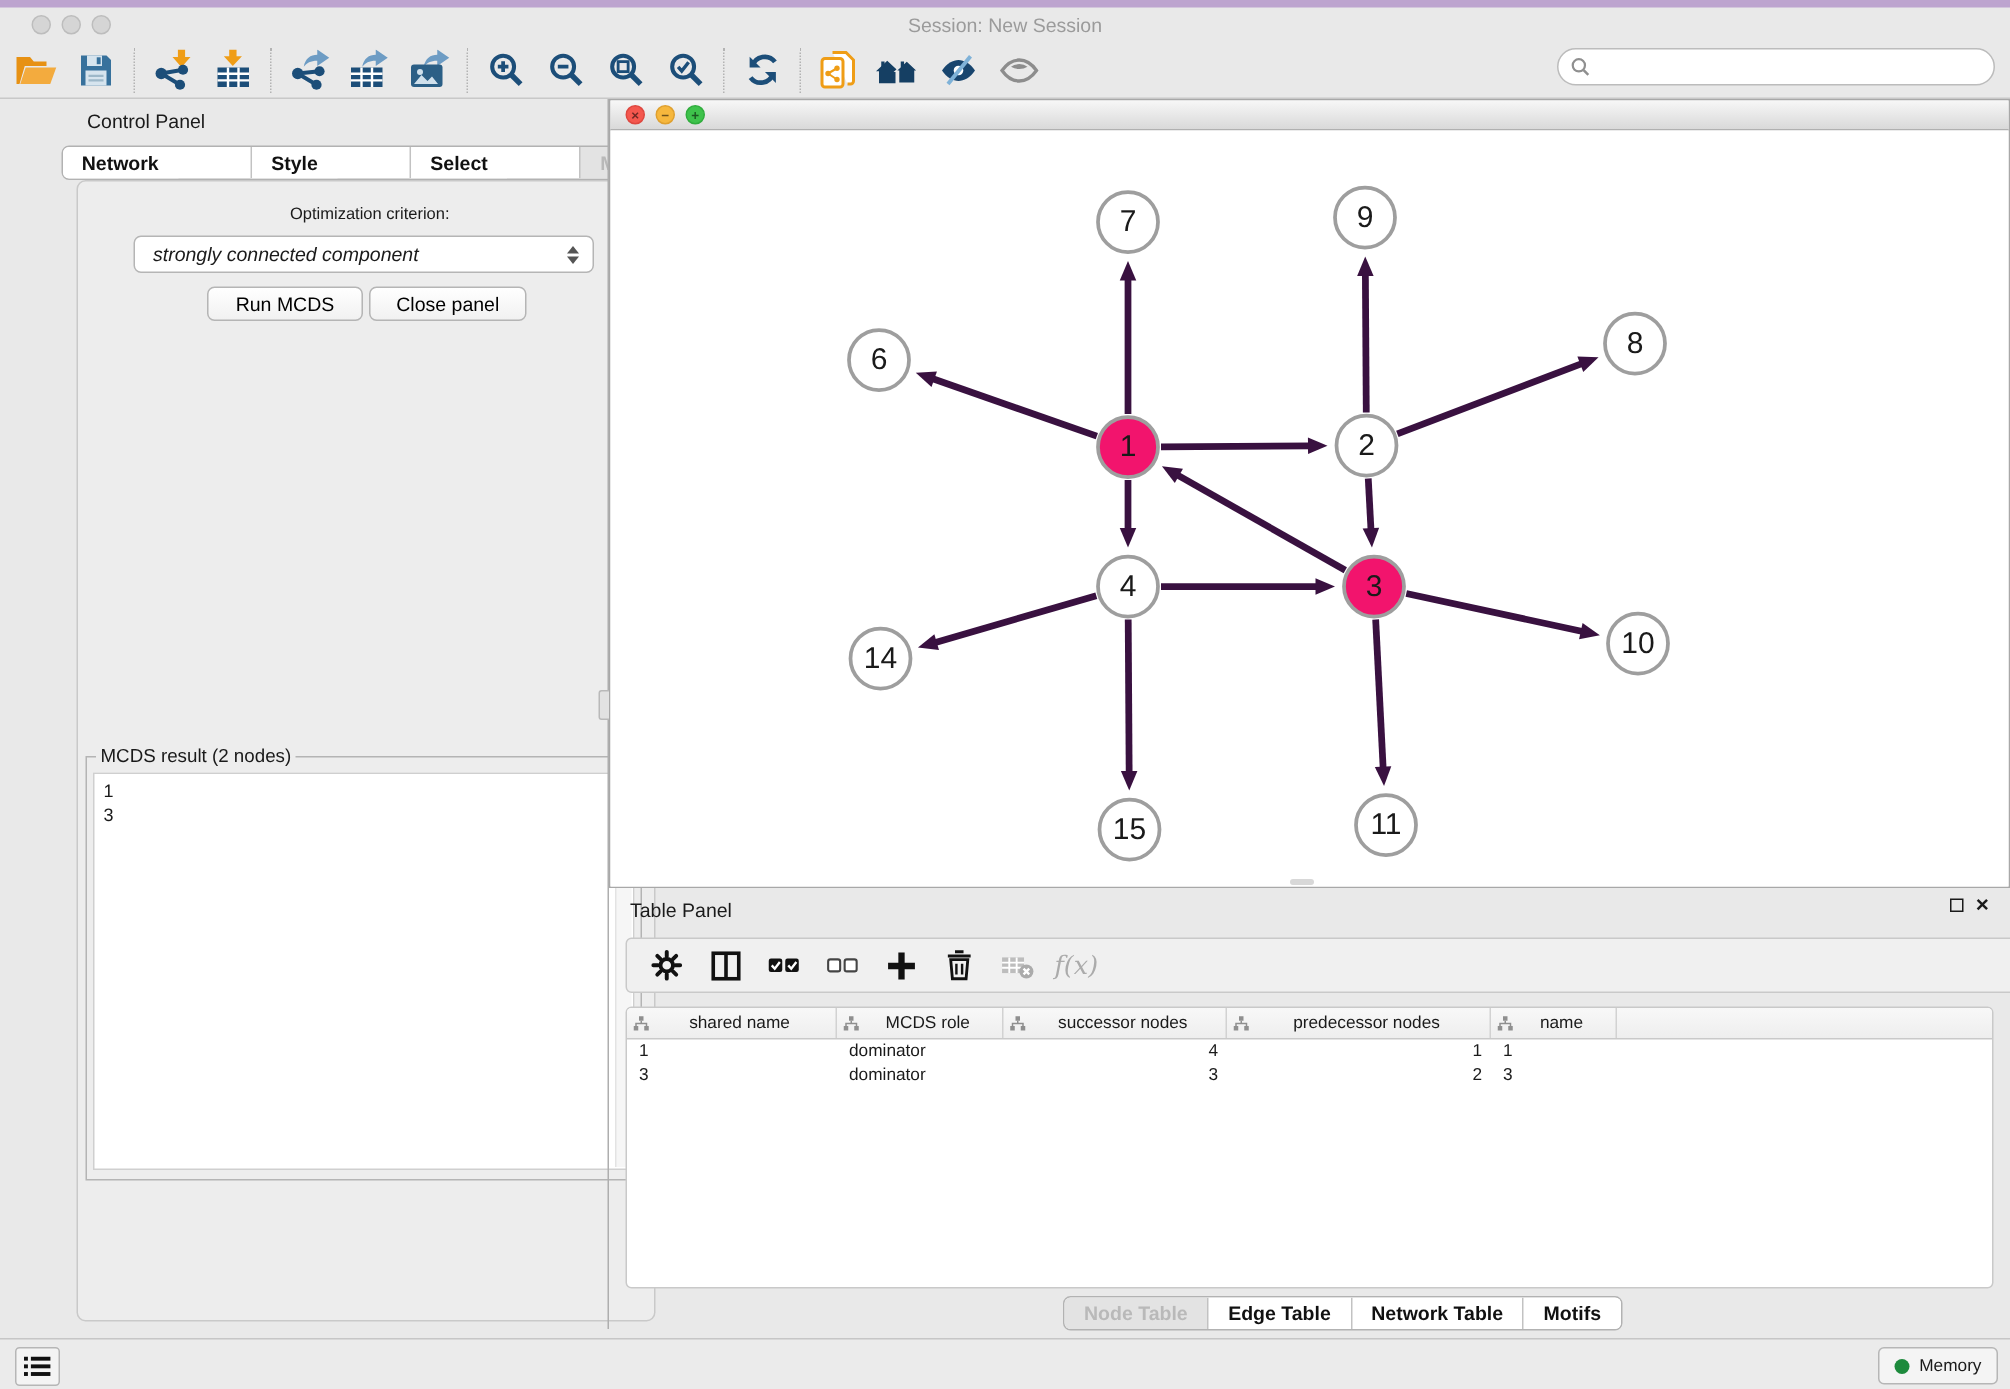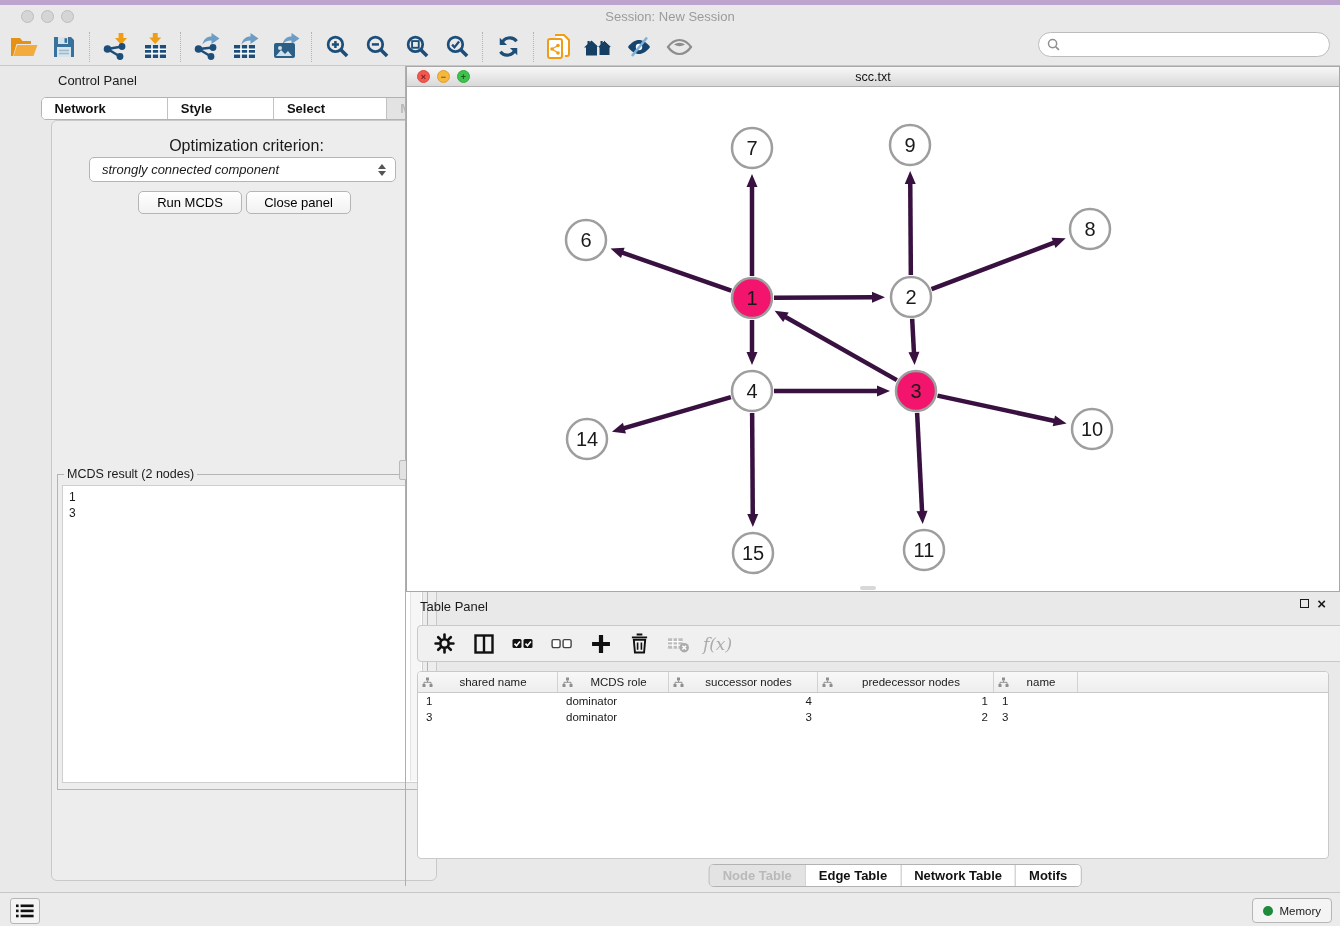--- a/index.html
+++ b/index.html
@@ -28,29 +28,29 @@
   .panel-icons { position:absolute; top:6px; display:flex; gap:8px; align-items:center; }
   .cp-icons { right:14px; }
   .sq-ico { width:9px; height:9px; border:1.6px solid #1a1a1a; display:inline-block; }
   .x-ico { font-size:15px; font-weight:bold; line-height:11px; color:#1a1a1a; }
   .tab-group { position:absolute; display:inline-flex; border:1px solid #b2b2b2; border-radius:5px; overflow:hidden; background:#fff; }
   .cp-tabs { top:31px; left:50%; transform:translateX(-50%);gap:48px; }
   .tab { padding:0 13px; height:21px; line-height:21px; font-size:13px; font-weight:600; color:#111; background:#fff; border-left:1px solid #c2c2c2; cursor:default; white-space:nowrap; }
   .tab:first-child { border-left:none; }
   .tab.active { background:#e3e3e3; color:#b9b9b9; }
   .cp-inset { position:absolute; left:7px; top:54px; width:386px; height:761px; background:#ededed; border:1px solid #c9c9c9; border-radius:6px; }
-  .opt-label { position:absolute; top:71px; left:0; width:100%; text-align:center; font-size:16px; }
+  .opt-label { position:absolute; top:71px; left:0; width:100%; text-align:center; font-size:11px; }
   .dropdown { position:absolute; left:45px; top:91px; width:307px; height:25px; background:#fff; border:1px solid #b5b5b5; border-radius:5px; display:flex; align-items:center; padding-left:12px; font-size:13px;font-style:italic; }
   .stepper { position:absolute; right:7px; top:3px; width:12px; height:18px; display:flex; flex-direction:column; align-items:center; justify-content:center; gap:2px; }
   .tri-up { width:0; height:0; border-left:4px solid transparent; border-right:4px solid transparent; border-bottom:5px solid #555; }
   .tri-dn { width:0; height:0; border-left:4px solid transparent; border-right:4px solid transparent; border-top:5px solid #555; }
   .cp-btn { position:absolute; top:125px; height:23px; background:linear-gradient(#ffffff,#f1f1f1); border:1px solid #b5b5b5; border-radius:5px; font-size:13px; font-family:"Liberation Sans",sans-serif; text-align:center; }
   .run-btn { left:94px; width:104px; }
   .closep-btn { left:202px; width:105px; }
-  .mcds-fieldset { position:absolute; left:13px; top:408px; width:371px; height:316px; border:1px solid #b4b4b4; }
+  .mcds-fieldset { position:absolute; left:13px; top:438px; width:371px; height:283px; border:1px solid #b4b4b4; }
   .mcds-legend { position:absolute; top:-8px; left:6px; background:#ededed; padding:0 3px; font-size:12.5px; }
   .mcds-white { position:absolute; left:4px; right:4px; top:10px; bottom:6px; background:#fff; border:1px solid #cfcfcf; }
   .mcds-text { font-family:"Liberation Sans",sans-serif; font-size:12px; line-height:16px; padding:3px 6px; white-space:pre; }
   .mcds-scroll { position:absolute; right:1px; top:1px; bottom:1px; width:11px; background:#f6f6f6; border-left:1px solid #e3e3e3; }
   .v-divider { position:absolute; left:405px; top:66px; width:1px; height:820px; background:#aeaeae; }
   .v-handle { position:absolute; left:399px; top:460px; width:9px; height:20px; background:#e2e2e2; border:1px solid #b9b9b9; border-radius:2px; }
   
   .network-window { position:absolute; left:406px; top:66px; width:934px; height:526px; border:1px solid #a8a8a8; background:#fff; }
   .nw-titlebar { position:absolute; left:0; top:0; right:0; height:20px; background:linear-gradient(#f7f7f7,#d9d9d9); border-bottom:1px solid #b0b0b0; }
   .mini-light { position:absolute; top:3px; width:13px; height:13px; border-radius:50%; font-size:9px; line-height:13px; text-align:center; color:rgba(0,0,0,0.55); font-weight:bold; }
@@ -274,21 +274,20 @@
   </div>
 </div>
 <div class="v-divider"></div>
 <div class="v-handle"></div>
 
 <div class="network-window">
   <div class="nw-titlebar">
     <span class="mini-light ml-red">×</span>
     <span class="mini-light ml-yel">−</span>
     <span class="mini-light ml-grn">+</span>
-    <span class="nw-title">scc.txt</span>
   </div>
   <div class="nw-canvas">
     <svg id="graph-svg" width="932" height="504" viewBox="0 0 932 504">
         <g>
           <line x1="345" y1="189" x2="345" y2="98" stroke="#391140" stroke-width="4.5"></line>
           <polygon points="345,87 350.5,100 339.5,100" fill="#391140"></polygon>
         </g>
         <g>
           <line x1="324.23121807335133" y1="203.7434376400866" x2="213.92931505845456" y2="165.2042185143998" stroke="#391140" stroke-width="4.5"></line>
           <polygon points="203.54492409513023,161.5759373344431 217.63152673267368,160.67171052000248 214.003245552717,171.0561014833268" fill="#391140"></polygon>

